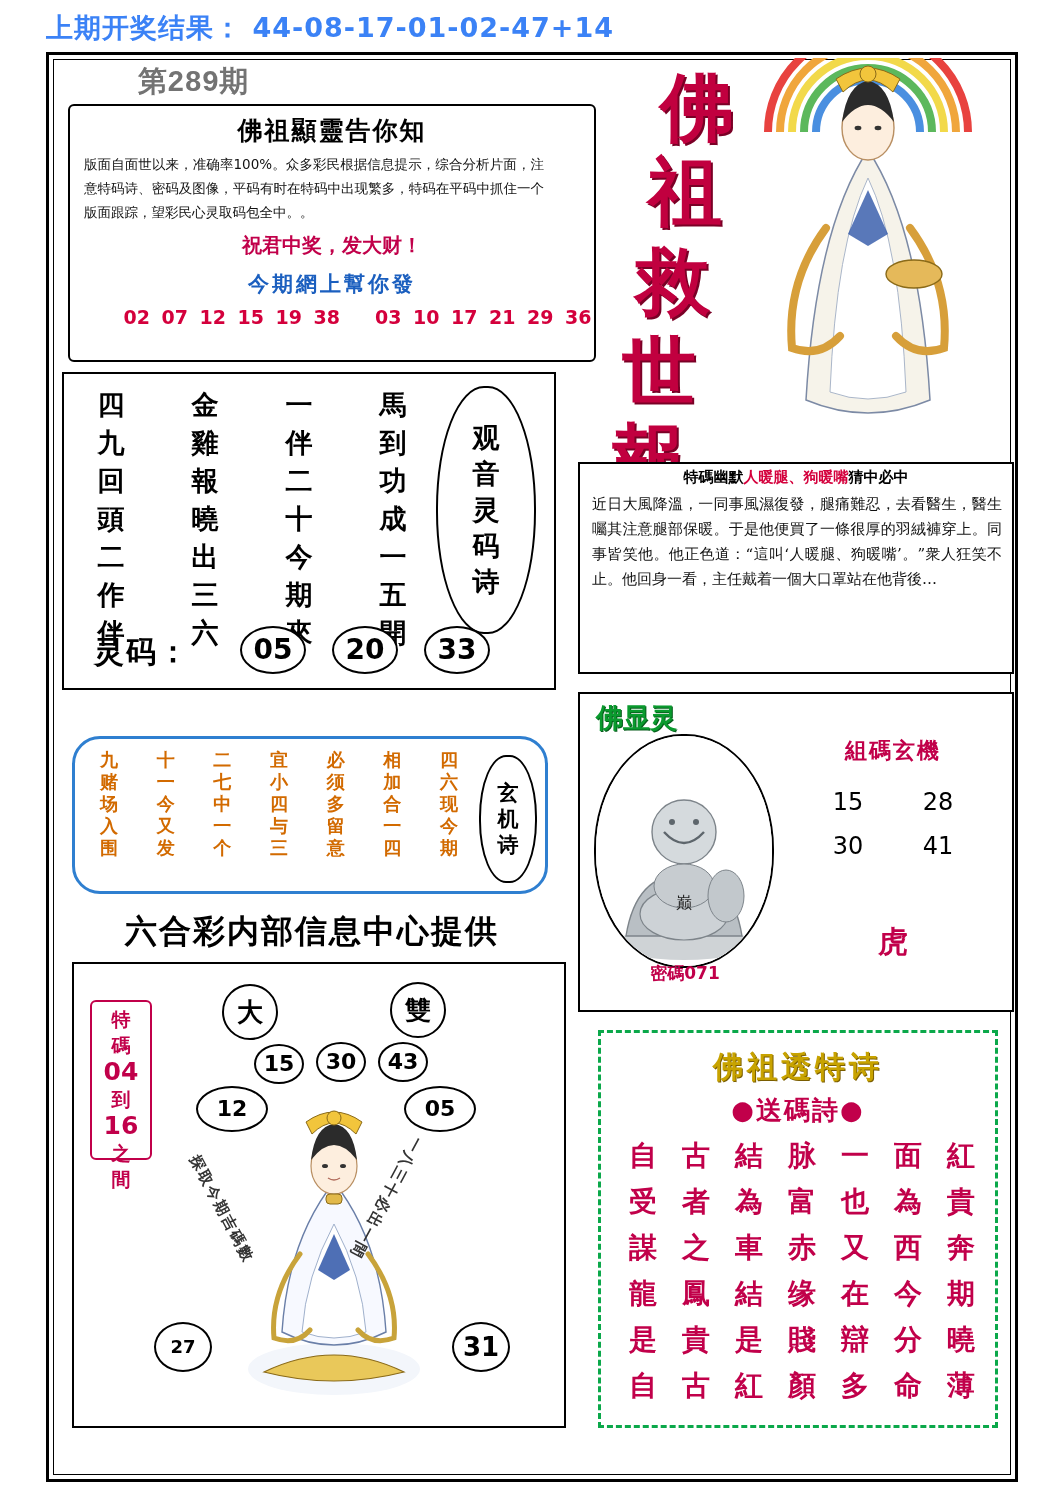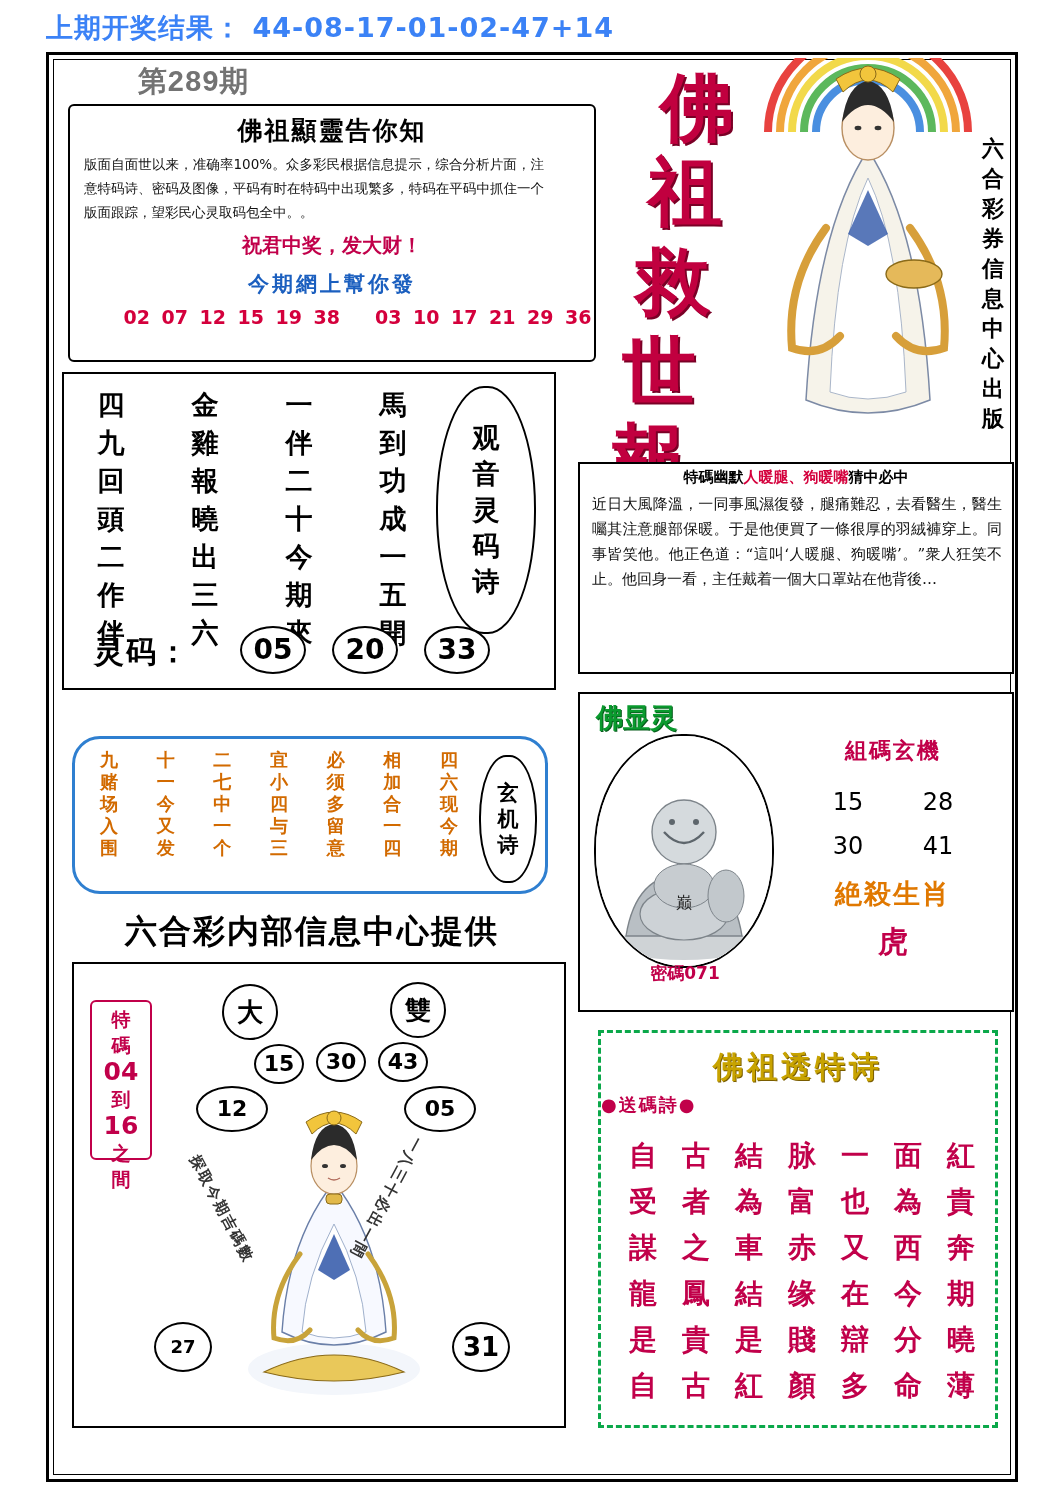--- a/index.html
+++ b/index.html
@@ -230,22 +230,22 @@
     position:absolute;left:598px;top:1030px;width:400px;height:398px;
     border:3px dashed #0ba84a;background:#fff;box-sizing:border-box;
   }
   .toute-title{
     position:absolute;left:0;top:14px;width:100%;text-align:center;
     font-size:30px;font-weight:bold;color:#c8a300;
     text-shadow:1px 1px 0 #7a5d00;letter-spacing:4px;
     font-family:"DejaVu Serif","Liberation Serif",serif;
   }
   .toute-sub{
-    position:absolute;left:0;top:60px;width:100%;text-align:left;
-    font-size:18px;font-weight:bold;color:#c1004a;letter-spacing:2px;
+    position:absolute;left:0;top:60px;width:100%;text-align:center;
+    font-size:26px;font-weight:bold;color:#c1004a;letter-spacing:2px;
   }
   .toute-grid{
     position:absolute;left:18px;top:100px;width:366px;height:280px;
     display:flex;flex-direction:row-reverse;justify-content:space-between;
   }
   .tcol{width:48px;}
   .tcol div{
     height:46px;line-height:46px;text-align:center;
     font-size:28px;font-weight:bold;color:#c1004a;
     font-family:"DejaVu Serif","Liberation Serif",serif;
@@ -455,21 +455,20 @@
       <ellipse cx="130" cy="70" rx="3.4" ry="2.2" fill="#333"></ellipse>
       <ellipse cx="150" cy="70" rx="3.4" ry="2.2" fill="#333"></ellipse>
       <ellipse cx="186" cy="216" rx="28" ry="14" fill="#e5b95a" stroke="#8a6a18" stroke-width="1.4"></ellipse>
     </svg>
 
     <div class="logo-char lc1">佛</div>
     <div class="logo-char lc2">祖</div>
     <div class="logo-char lc3">救</div>
     <div class="logo-char lc4">世</div>
     <div class="logo-char" style="left:34px;top:362px;">報</div>
-    <div class="vtext">六合彩券信息中心出版</div>
   </div>
 
   <div class="jokebox">
     <div class="joke-title">
       <span>特碼幽默</span><span class="red">人暖腿、</span><span class="red">狗暖嘴</span><span>猜中必中</span>
     </div>
     <div class="joke-body">近日大風降溫，一同事風濕復發，腿痛難忍，去看醫生，醫生囑其注意腿部保暖。于是他便買了一條很厚的羽絨褲穿上。同事皆笑他。他正色道：“這叫‘人暖腿、狗暖嘴’。”衆人狂笑不止。他回身一看，主任戴着一個大口罩站在他背後…</div>
   </div>
 
   <div class="budbox">
@@ -489,21 +488,20 @@
         <text x="88" y="172" text-anchor="middle" font-size="16" fill="#222" font-family="DejaVu Serif, serif">巅</text>
       </svg>
     </div>
     <div class="bud-mima">密碼071</div>
 
     <div class="zuma-title">組碼玄機</div>
     <div class="zuma-nums">
       <span>15</span><span>28</span><br>
       <span>30</span><span>41</span>
     </div>
-    <div class="jiesha">絶殺生肖</div>
     <div class="shengxiao">虎</div>
   </div>
 
   <div class="toutebox">
     <div class="toute-title">佛祖透特诗</div>
     <div class="toute-sub">●送碼詩●</div>
     <div class="toute-grid">
       <div class="tcol">
         <div>紅</div>
         <div>貴</div>

